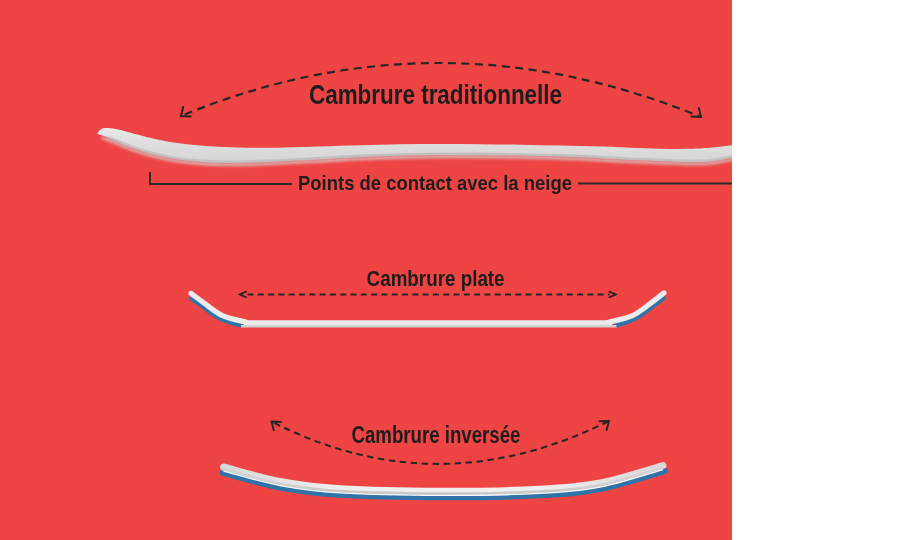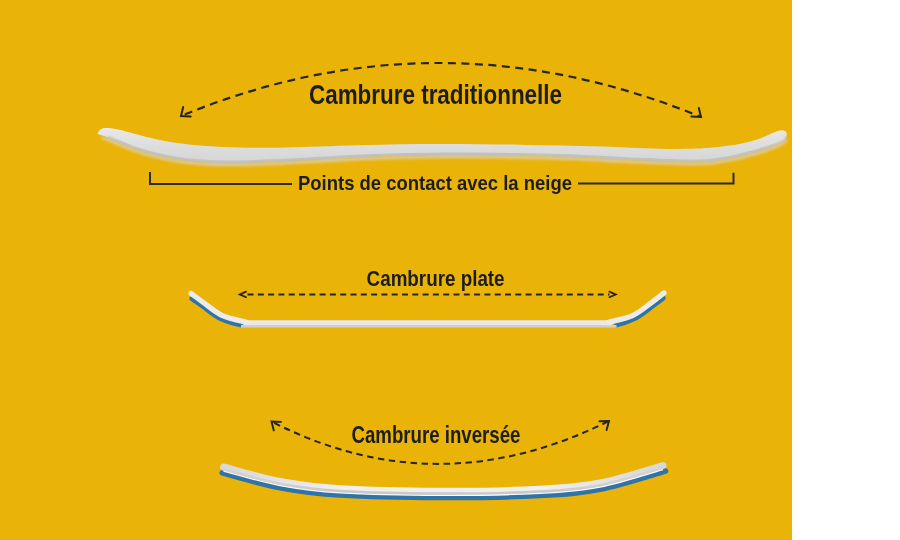--- a/index.html
+++ b/index.html
@@ -1,16 +1,16 @@
 <!DOCTYPE html>
 <html><head>
 <meta charset="utf-8">
 <style>
 html,body{margin:0;padding:0;background:#ffffff;}
-#page{width:792px;height:540px;position:relative;overflow:hidden;background:#eab308;}
+#page{width:732px;height:540px;position:relative;overflow:hidden;background:#ef4444;}
 svg{filter:blur(0.38px);}
 text{font-family:"Liberation Sans",sans-serif;font-weight:bold;fill:#1d1d1d;}
 </style>
 </head>
 <body>
 <div id="page">
 <svg width="900" height="540" viewBox="0 0 900 540" xmlns="http://www.w3.org/2000/svg">
   <defs>
     <linearGradient id="g1" x1="0" y1="128" x2="0" y2="163" gradientUnits="userSpaceOnUse">
       <stop offset="0" stop-color="#e9e9e9"></stop>

